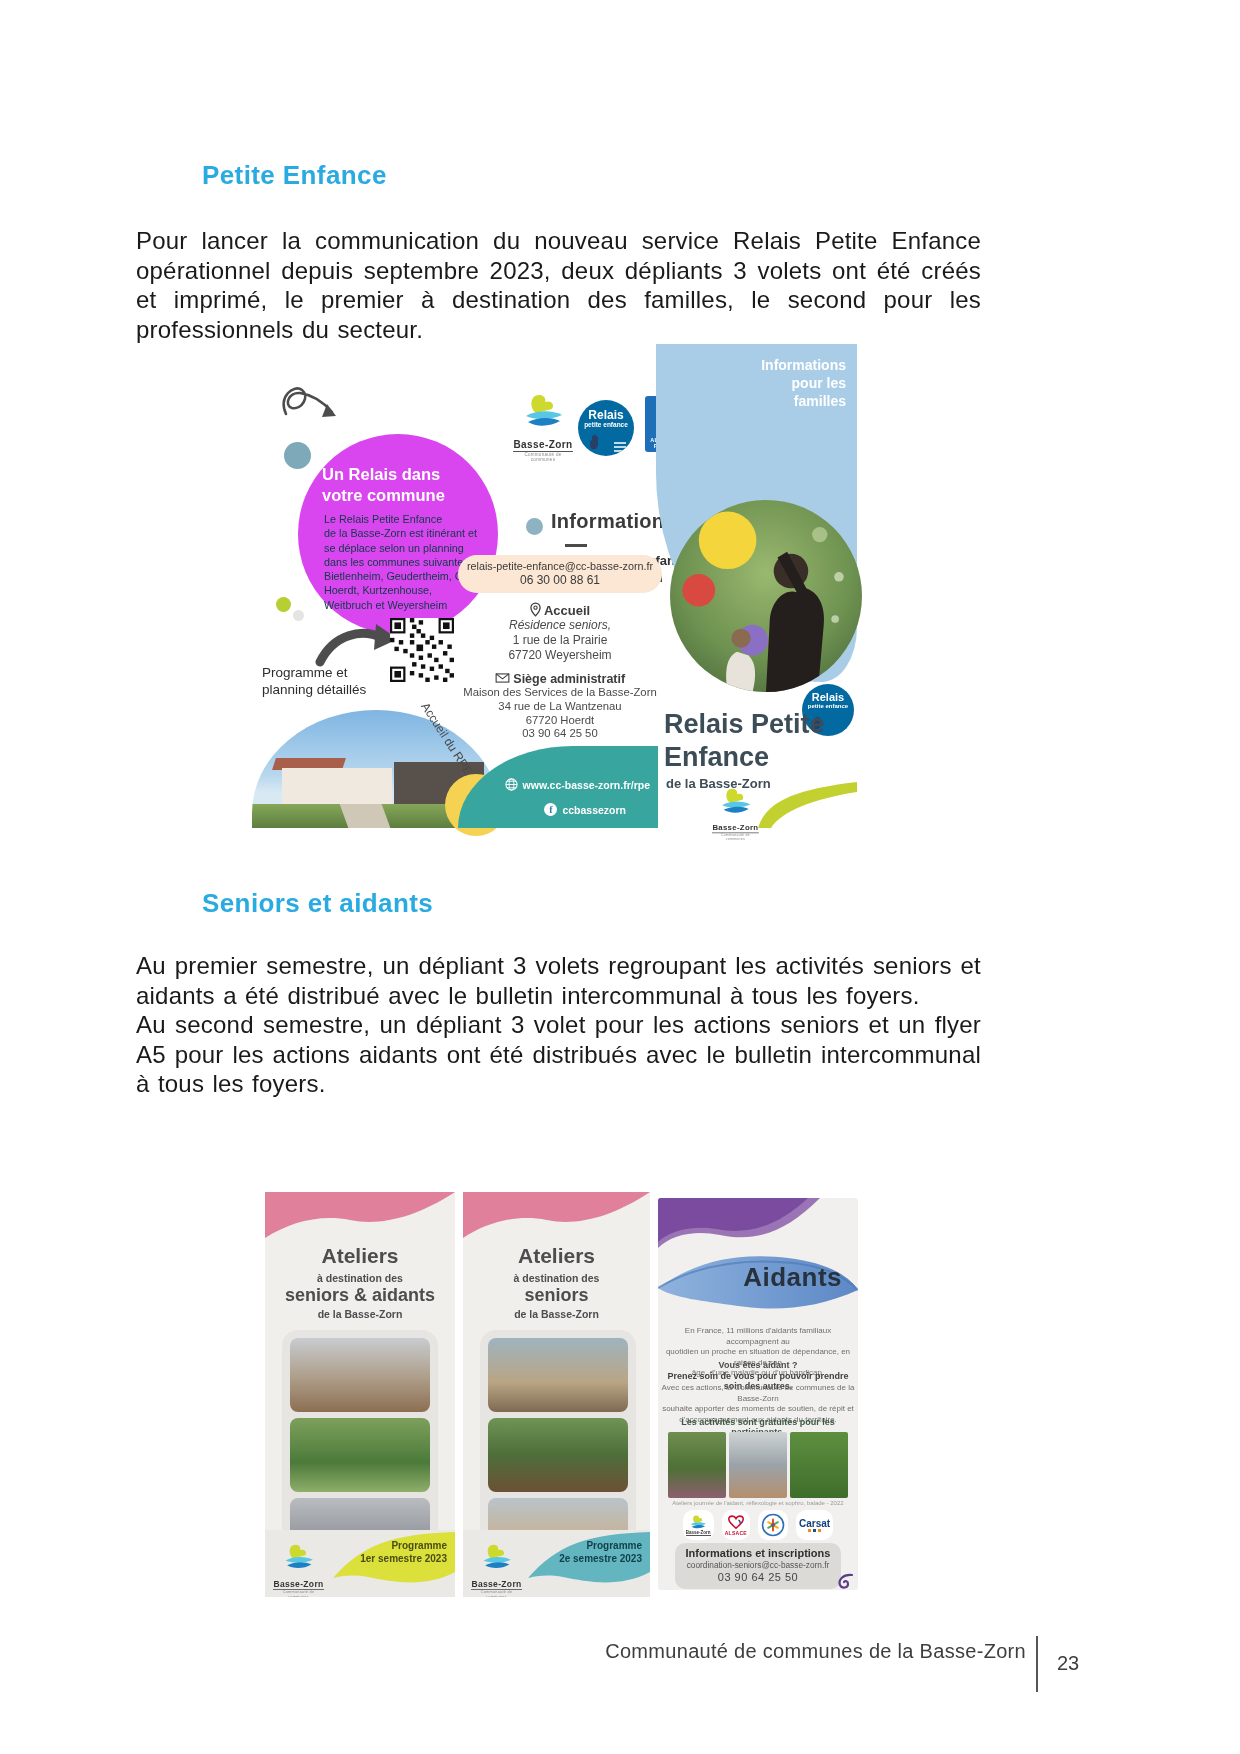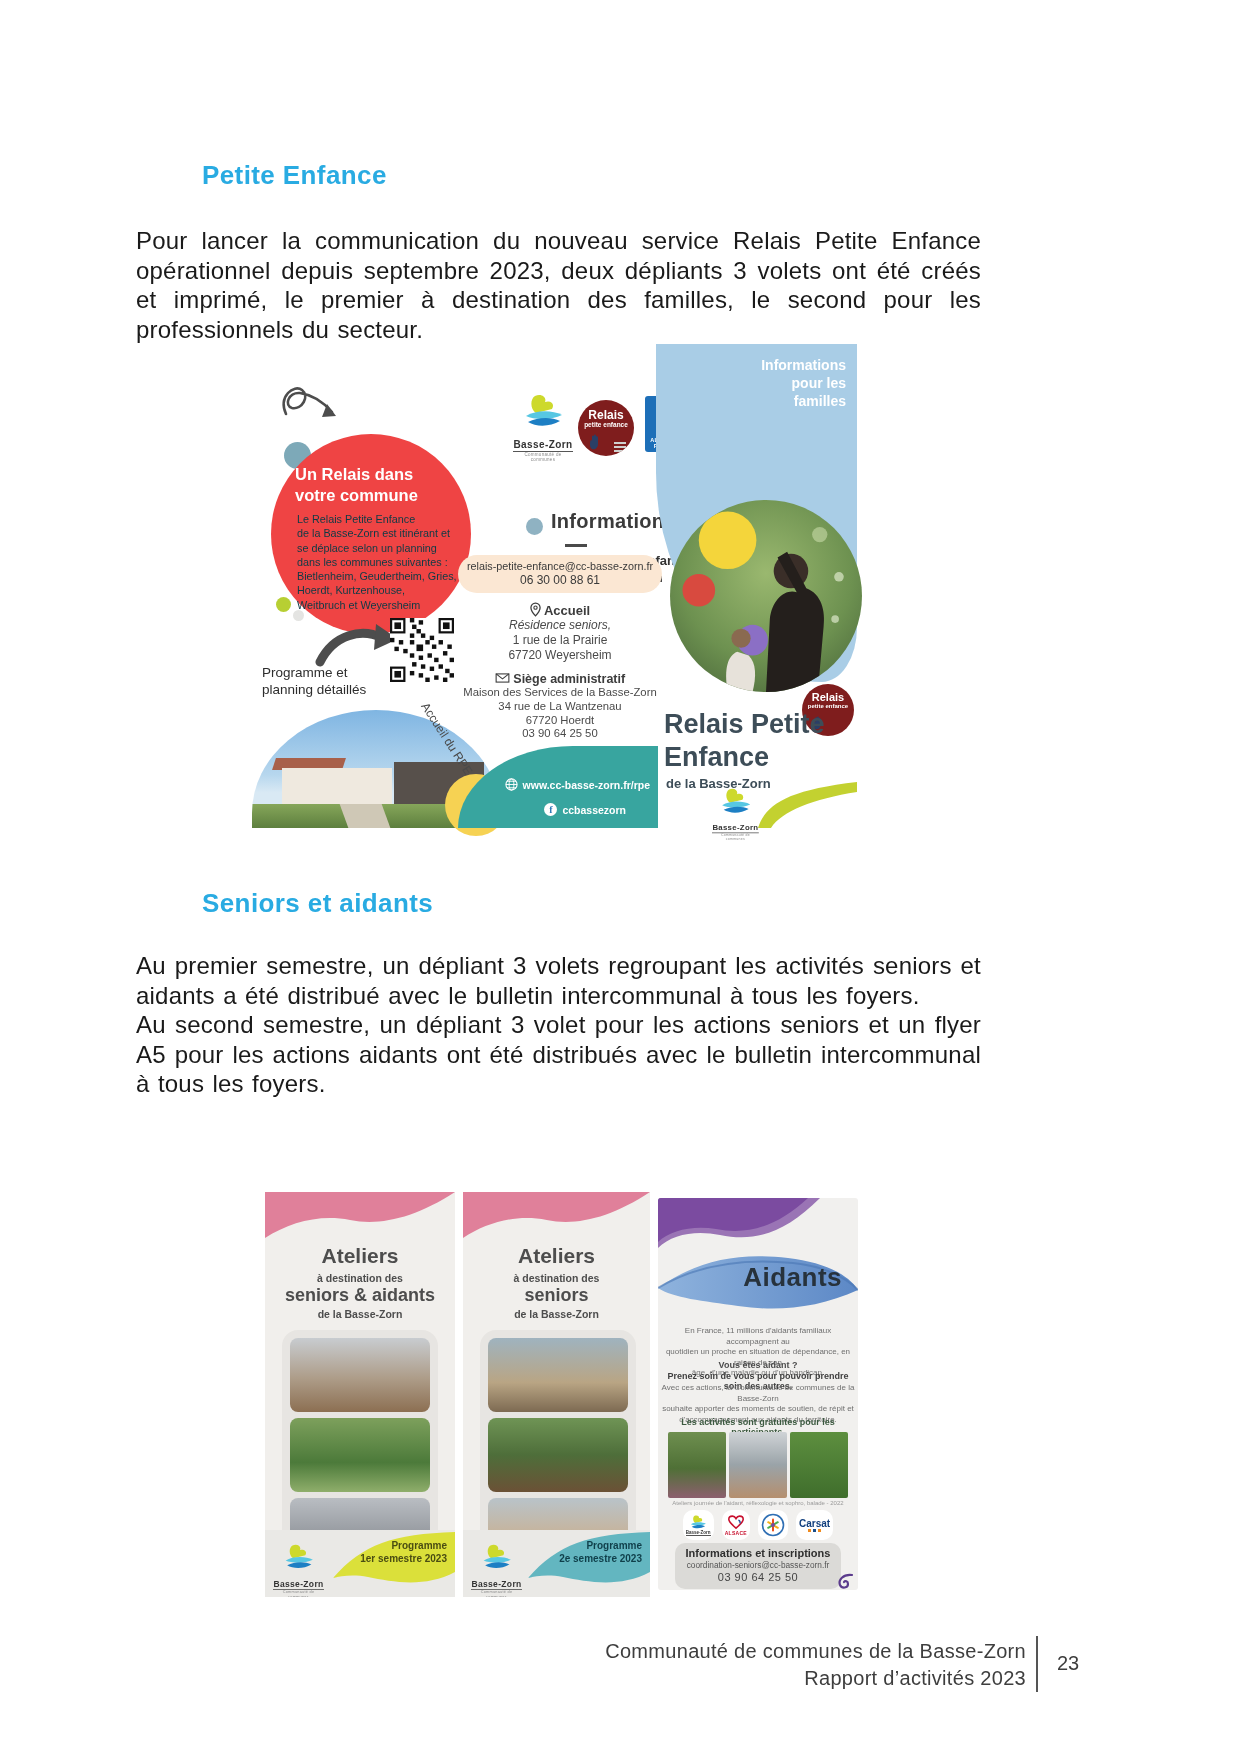--- a/index.html
+++ b/index.html
@@ -17,21 +17,21 @@
   .bodytext p{margin:0;}
   
   #footer{position:absolute;left:560px;top:1638px;width:466px;text-align:right;
           font-size:20px;line-height:27px;color:#3e3e3e;letter-spacing:.3px;}
   #fdiv{position:absolute;left:1036px;top:1636px;width:2px;height:56px;background:#555;}
   #fpage{position:absolute;left:1046px;top:1652px;width:44px;text-align:center;font-size:20px;color:#3e3e3e;}
   
   #rpe{position:absolute;left:250px;top:344px;width:607px;height:484px;background:#fff;}
   #rpe .spiral{left:28px;top:36px;}
   #rpe .slate-dot{left:34px;top:98px;width:27px;height:27px;border-radius:50%;background:#7da9b8;}
-  #rpe .teal-circle{left:21px;top:90px;width:200px;height:200px;border-radius:50%;background:#ef4444;color:#fff;}
+  #rpe .teal-circle{left:48px;top:90px;width:200px;height:200px;border-radius:50%;background:#d946ef;color:#fff;}
   .tc-title{position:absolute;left:24px;top:30px;font-size:16.5px;font-weight:700;line-height:21px;color:#ffffff;}
   .tc-body{position:absolute;left:26px;top:78px;font-size:10.8px;line-height:14.3px;color:#0d3b46;font-weight:500;}
   .tc-body span{display:block;}
   #rpe .balloon-g{left:26px;top:253px;width:15px;height:15px;border-radius:50%;background:#b7cf33;}
   #rpe .balloon-w{left:43px;top:266px;width:11px;height:11px;border-radius:50%;background:#e4e4e2;}
   #rpe .arrow2{left:64px;top:278px;}
   #rpe .qr{left:140px;top:274px;background:#fff;}
   #rpe .qr-caption{left:12px;top:320px;font-size:13.5px;line-height:17px;color:#2d2d2d;}
   #rpe .dome{left:2px;top:366px;width:248px;height:118px;overflow:hidden;
              border-radius:130px 130px 0 0 / 108px 108px 0 0;}
@@ -39,21 +39,21 @@
   .dome-bldg-w{position:absolute;left:30px;top:58px;width:110px;height:40px;background:#efe9df;}
   .dome-roof{position:absolute;left:22px;top:48px;width:70px;height:12px;background:#a8604a;transform:skewX(-18deg);}
   .dome-bldg-d{position:absolute;left:142px;top:52px;width:90px;height:46px;background:#57504b;}
   .dome-grass{position:absolute;left:0;bottom:0;width:100%;height:24px;background:linear-gradient(180deg,#86a65a,#5d7f3e);}
   .dome-path{position:absolute;left:92px;bottom:0;width:42px;height:24px;background:#cfc8b6;transform:skewX(20deg);}
   #rpe .dome-label{left:180px;top:356px;font-size:12px;color:#4a4a4a;transform:rotate(57deg);transform-origin:left top;white-space:nowrap;}
   
   .bzlogo{position:absolute;width:60px;text-align:center;}
   .bz-name{font-size:10px;font-weight:700;color:#333;letter-spacing:.4px;border-bottom:1.2px solid #555;display:inline-block;padding-bottom:1px;}
   .bz-sub{font-size:4.5px;color:#8a8a8a;letter-spacing:.3px;}
-  .relais-badge{position:absolute;border-radius:50%;background:#7f1d1d;color:#fff;text-align:center;overflow:hidden;}
+  .relais-badge{position:absolute;border-radius:50%;background:#0369a1;color:#fff;text-align:center;overflow:hidden;}
   .rb-l1{font-weight:800;font-size:12px;margin-top:9px;line-height:12px;}
   .rb-l2{font-size:6.5px;font-weight:700;}
   .rb-hand{position:absolute;left:9px;bottom:6px;}
   .rb-bars{position:absolute;right:8px;bottom:12px;width:12px;height:2px;background:#dff1ef;
            box-shadow:0 4px 0 #dff1ef,0 8px 0 #dff1ef;opacity:.85;}
   .caf{position:absolute;width:52px;height:56px;background:#1d6fb8;border-radius:3px;color:#fff;text-align:center;}
   .caf-t1{font-size:5.5px;font-weight:700;letter-spacing:.2px;margin-top:1px;}
   .caf-t2{font-size:5.5px;font-weight:700;letter-spacing:.2px;}
   #rpe .info-dot{left:276px;top:174px;width:17px;height:17px;border-radius:50%;background:#8fb2c2;}
   #rpe .info-heading{left:301px;top:166px;font-size:20px;font-weight:600;color:#3b3b3b;letter-spacing:.3px;}
@@ -553,18 +553,17 @@
       </div>
 
       <svg class="fly-curl" width="18" height="18" viewBox="0 0 18 18">
         <path d="M16,3 C7,2 2,8 4,13 C6,17 12,16 12,12 C12,9 9,8.5 8,10" fill="none" stroke="#5b3b8c" stroke-width="2.2" stroke-linecap="round"></path>
       </svg>
     </div>
   </div>
 
   <div id="footer">
     <div>Communauté de communes de la Basse-Zorn</div>
-    <div>Rapport d’activités 2023</div>
   </div>
   <div id="fdiv"></div>
   <div id="fpage">23</div>
 
 </div>
 
 </body></html>

